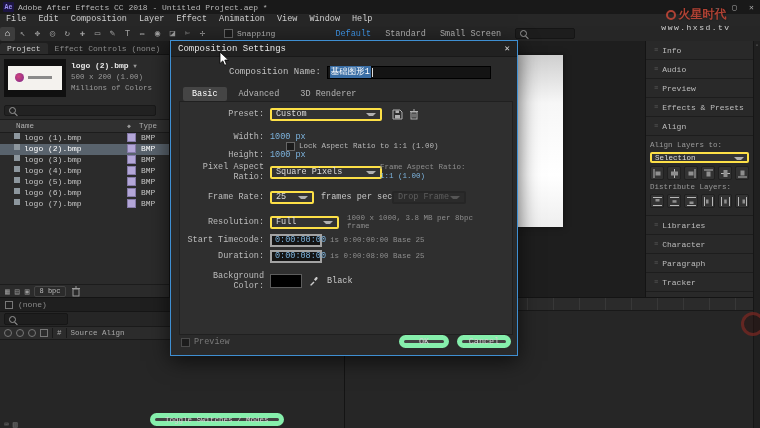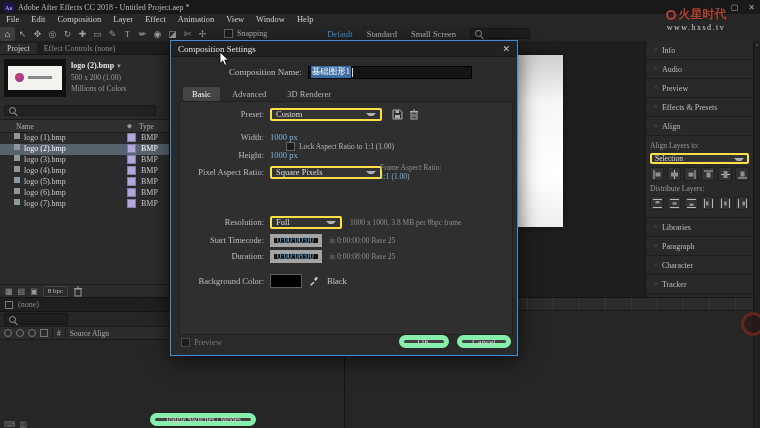--- a/index.html
+++ b/index.html
@@ -1,17 +1,17 @@
 <!DOCTYPE html>
 <html><head>
 <meta charset="utf-8">
 <style>
   html,body{margin:0;padding:0;background:#000;}
   .screen{position:relative;width:760px;height:428px;background:#232323;overflow:hidden;
-          font-family:Liberation Serif, serif;color:#c8c8c8;font-size:9px;-webkit-font-smoothing:antialiased;}
+          font-family:Liberation Mono, monospace;color:#c8c8c8;font-size:9px;-webkit-font-smoothing:antialiased;}
   
   .titlebar{position:absolute;left:0;top:0;width:760px;height:14px;background:#191919;display:flex;align-items:center;border-bottom:1px solid #101010;}
   .appicon{width:11px;height:10px;background:#1d1545;color:#9d92f2;font-size:6.5px;font-weight:bold;display:flex;align-items:center;justify-content:center;margin:0 4px 0 3px;border-radius:1px;}
   .wtitle{font-size:8px;color:#b9b9b9;}
   .wctls{margin-left:auto;display:flex;}
   .wctl{width:17px;text-align:center;font-size:8px;color:#aaa;cursor:default;}
   
   .menubar{position:absolute;left:0;top:14px;width:760px;height:12px;background:#272727;display:flex;align-items:flex-start;border-bottom:1px solid #161616;}
   .mi{padding:0 6px;font-size:8.5px;color:#cfcfcf;}
   
@@ -23,21 +23,21 @@
   .ws.active{color:#3f96e8;}
   .wsearch{margin-left:14px;width:58px;height:9px;background:#1d1d1d;border:1px solid #151515;border-radius:2px;display:flex;align-items:center;}
   .cbx{width:7px;height:7px;background:#1c1c1c;border:1px solid #666;display:inline-block;}
   
   .mag{width:5px;height:5px;border:1px solid #969696;border-radius:50%;position:relative;margin:0 4px;flex:none;}
   .mag::after{content:"";position:absolute;width:4px;height:1px;background:#969696;transform:rotate(45deg);right:-3px;bottom:-2px;}
   .dd{background:#333;border:2px solid #fde047;border-radius:2px;height:13px;padding:0 4px;display:inline-flex;align-items:center;font-size:8.5px;color:#dcdcdc;box-sizing:border-box;}
   .dd .arr{margin-left:auto;width:0;height:0;border:3px solid transparent;border-top-color:#b0b0b0;margin-top:4px;padding-left:4px;}
   .dd.disabled{color:#5e5e5e;border-color:#262626;background:#2b2b2b;}
   .dd.disabled .arr{border-top-color:#555;}
-  .inp{background:#141414;border:4px solid #a3a3a3;color:#7db3dd;font-size:8.5px;height:13px;padding:0 3px;display:inline-flex;align-items:center;box-sizing:border-box;}
+  .inp{background:#141414;border:2px solid #a3a3a3;color:#7db3dd;font-size:8.5px;height:13px;padding:0 3px;display:inline-flex;align-items:center;box-sizing:border-box;}
   .blue{color:#7db3dd;}
   .dim{color:#8d8d8d;}
   .btn{background:#424242;border:5px solid #86efac;border-radius:7px;color:#d2d2d2;font-size:8.5px;height:13px;display:inline-flex;align-items:center;justify-content:center;box-sizing:border-box;}
   
   .project{position:absolute;left:0;top:41px;width:170px;height:256px;background:#2b2b2b;border-right:1px solid #141414;box-sizing:border-box;}
   .p-tabs{height:13px;background:#1e1e1e;display:flex;align-items:flex-end;border-bottom:1px solid #141414;}
   .p-tab{padding:1px 7px;font-size:8px;color:#cfcfcf;background:#2b2b2b;border-radius:2px 2px 0 0;}
   .p-tab.inactive{background:transparent;color:#8b8b8b;}
   .p-preview{display:flex;padding:4px;gap:5px;}
   .thumb{width:62px;height:38px;background:#101010;display:flex;align-items:center;justify-content:center;flex:none;}
@@ -372,25 +372,25 @@
             </svg>
           </span>
       </div>
     </div>
     <div class="rp-sec">
         <span class="grip">≡</span>
         <span>Libraries</span>
       </div>
     <div class="rp-sec">
         <span class="grip">≡</span>
+        <span>Character</span>
+      </div>
+    <div class="rp-sec">
+        <span class="grip">≡</span>
         <span>Paragraph</span>
-      </div>
-    <div class="rp-sec">
-        <span class="grip">≡</span>
-        <span>Character</span>
       </div>
     <div class="rp-sec">
         <span class="grip">≡</span>
         <span>Tracker</span>
       </div>
   </div>
 
   <div class="rstrip">▴</div>
 
   <div class="bleft">
@@ -485,20 +485,32 @@
         <span class="lbl">Pixel Aspect Ratio:</span>
         <span class="dd" style="width:112px;">
             <span>Square Pixels</span>
             <span class="arr"></span>
           </span>
         <span class="fine" style="position:absolute;left:200px;top:-2px;line-height:9px;">
           <span class="dim">Frame Aspect Ratio:</span><br>
           <span class="blue">1:1 (1.00)</span>
         </span>
       </div>
+      <div class="row" style="top:88px;">
+        <span class="lbl">Frame Rate:</span>
+        <span class="dd" style="width:44px;">
+            <span>25</span>
+            <span class="arr"></span>
+          </span>
+        <span style="margin-left:7px;">frames per second</span>
+        <span class="dd disabled" style="position:absolute;left:212px;width:74px;">
+            <span>Drop Frame</span>
+            <span class="arr"></span>
+          </span>
+      </div>
       <div class="row" style="top:113px;">
         <span class="lbl">Resolution:</span>
         <span class="dd" style="width:72px;">
             <span>Full</span>
             <span class="arr"></span>
           </span>
         <span class="fine dim" style="margin-left:8px;">1000 x 1000, 3.8 MB per 8bpc frame</span>
       </div>
       <div class="row" style="top:131px;">
         <span class="lbl">Start Timecode:</span>

